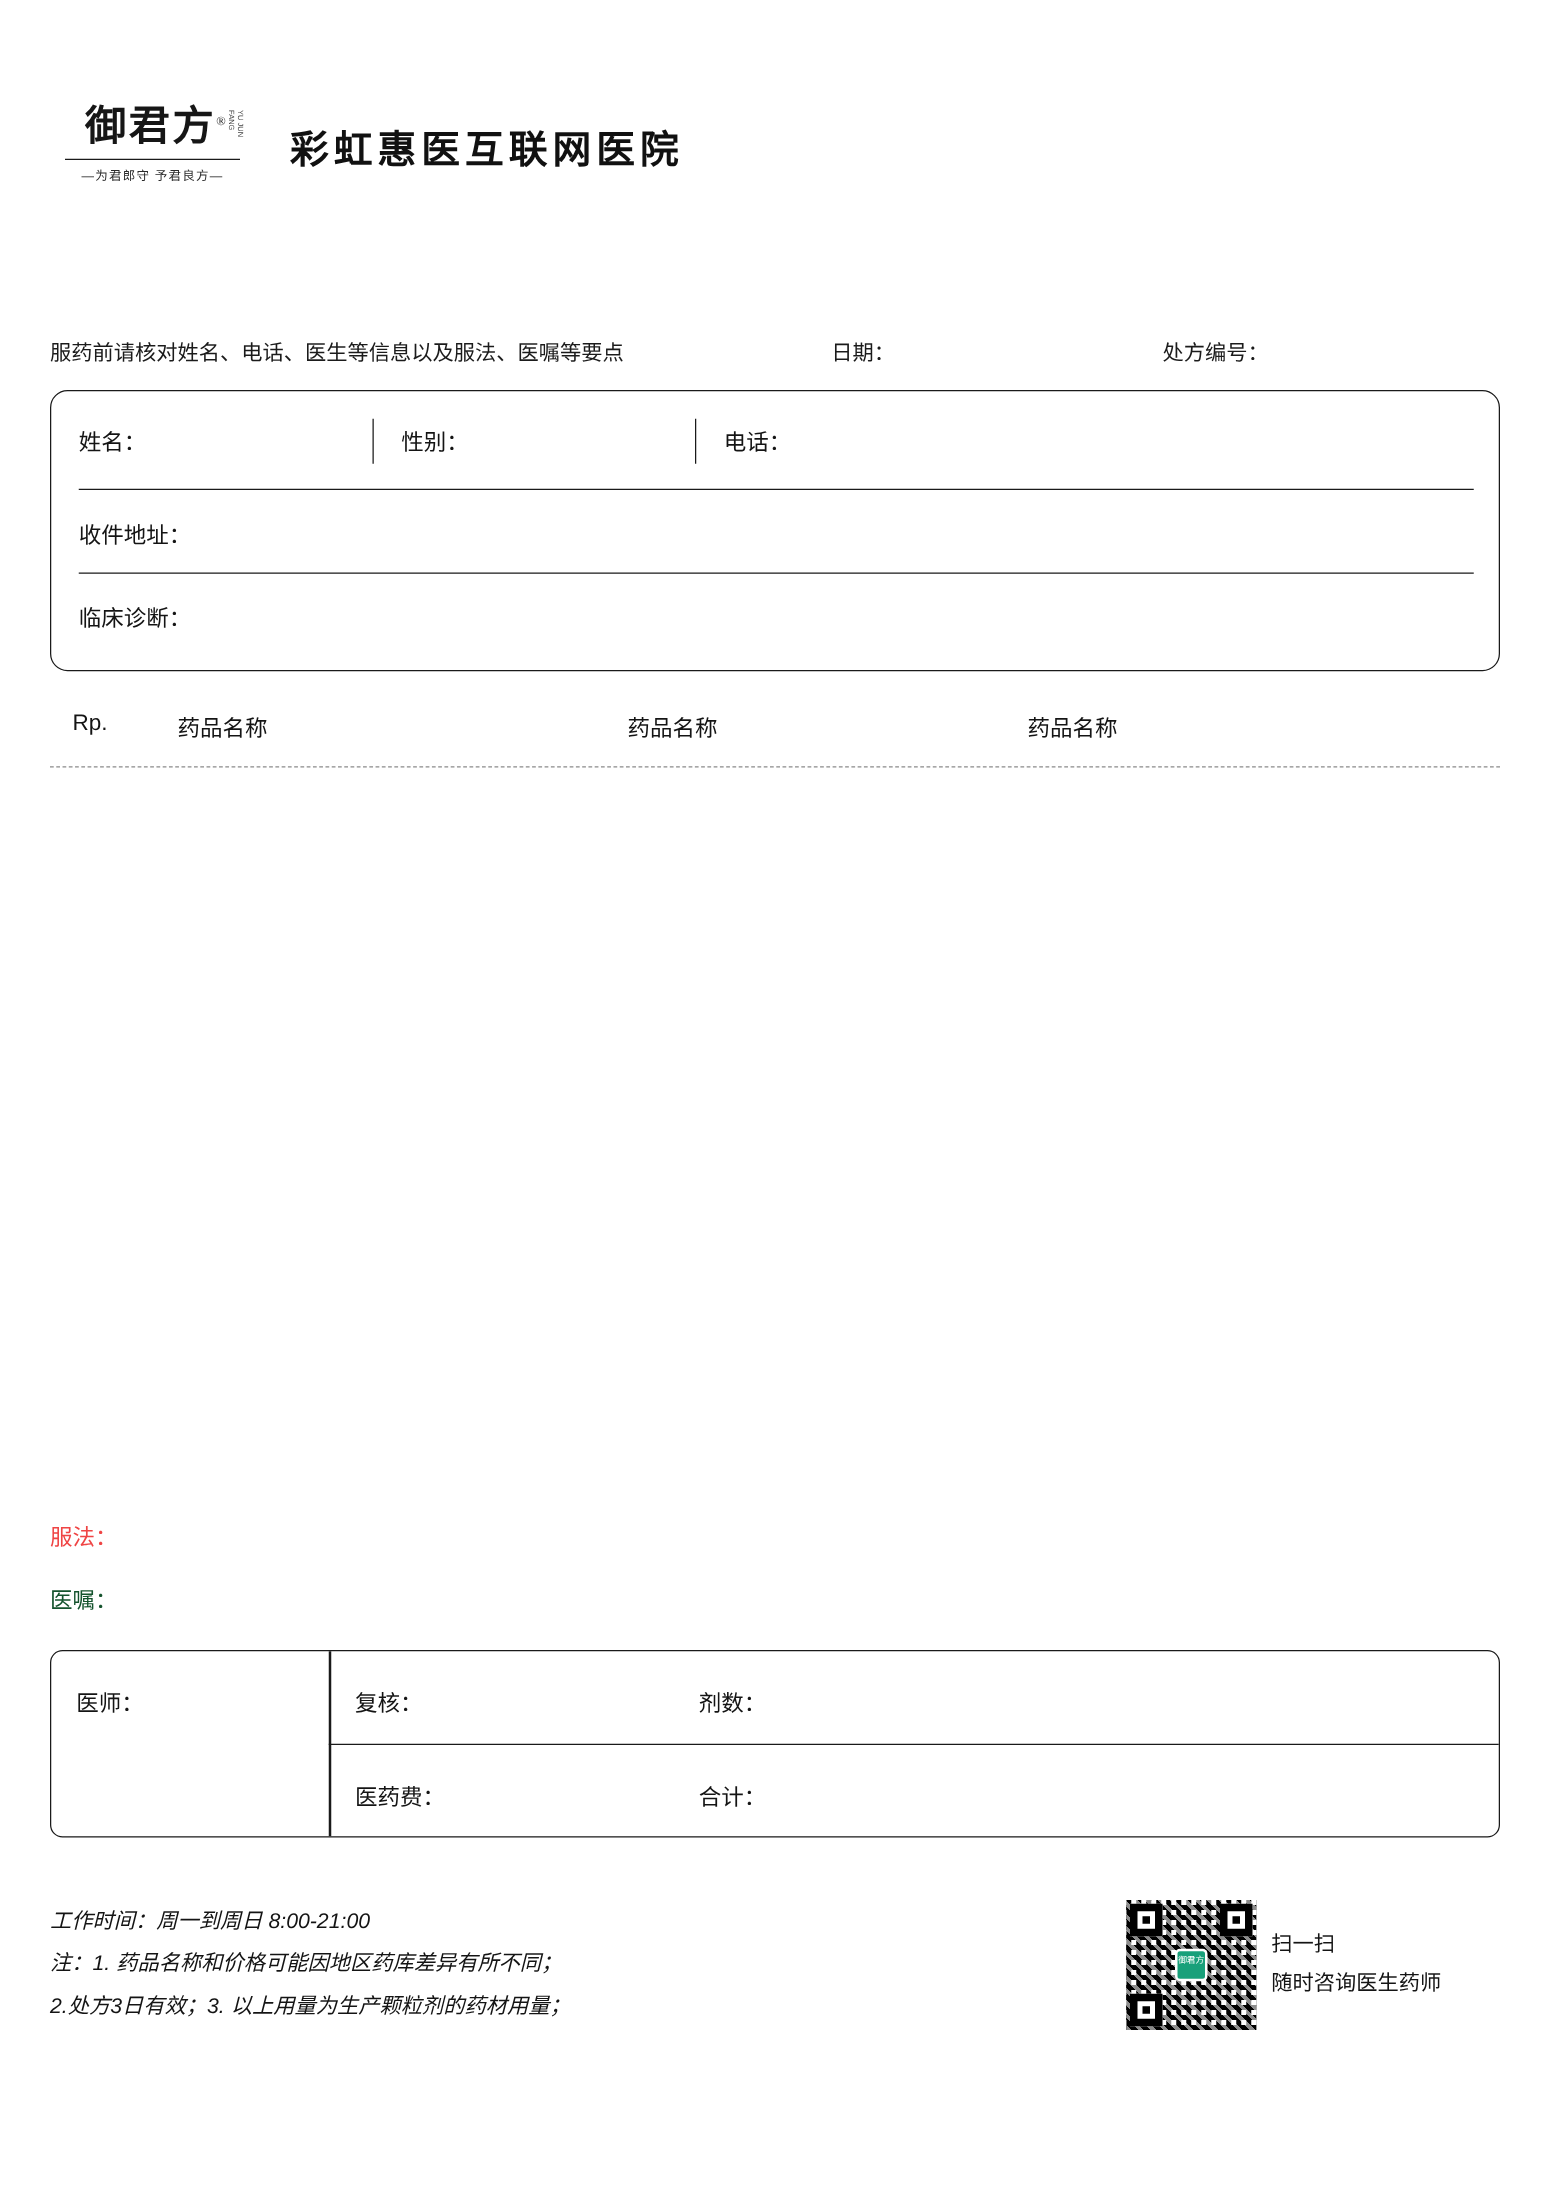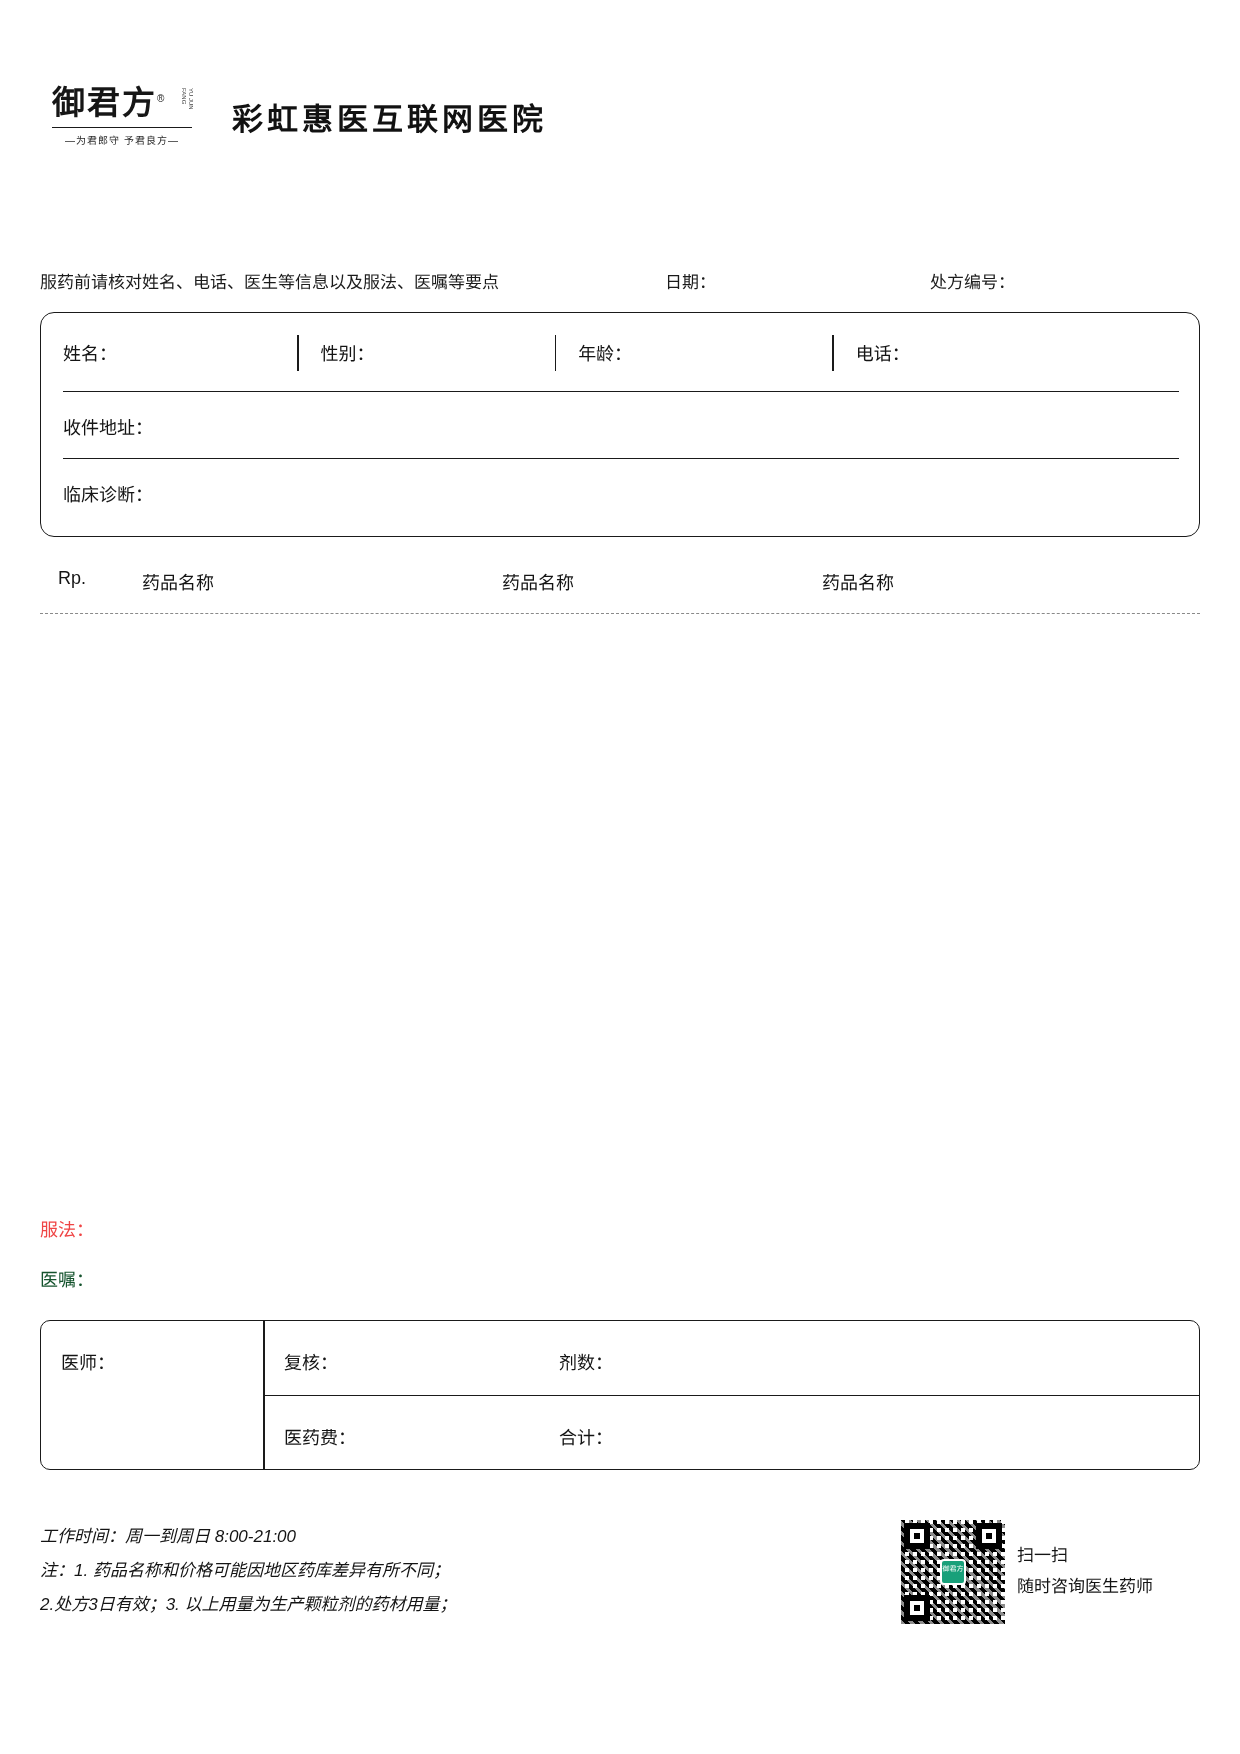--- a/index.html
+++ b/index.html
@@ -31,27 +31,28 @@
     display: flex;
     align-items: center;
     gap: 40px;
   }
   .logo-mark {
     position: relative;
     width: 140px;
     height: 78px;
   }
   .logo-main {
-    font-family: Liberation Sans, sans-serif;
+    font-family: Liberation Serif, serif;
     font-weight: 700;
     font-size: 33px;
     letter-spacing: 2px;
     color: #161616;
     line-height: 1;
     padding-top: 6px;
+    margin-left: 16px;
   }
   .logo-reg {
     font-size: 10px;
     vertical-align: super;
     font-weight: 400;
   }
   .logo-side {
     position: absolute;
     right: -2px;
     top: 8px;
@@ -329,24 +330,20 @@
   </div>
 
   <div class="patient-box">
     <div class="pb-row1">
       <div class="pb-cell" style="width:258px;">
         <span class="pb-label">姓名：</span>
         <span class="pb-div" style="right:0;"></span>
       </div>
       <div class="pb-cell" style="width:258px;">
         <span class="pb-label">性别：</span>
-        <span class="pb-div" style="right:0;"></span>
-      </div>
-      <div class="pb-cell" style="width:278px;">
-        <span class="pb-label">年龄：</span>
         <span class="pb-div" style="right:0;"></span>
       </div>
       <div class="pb-cell" style="width:366px;">
         <span class="pb-label">电话：</span>
       </div>
     </div>
 
     <div class="hline" style="left:22px; top:78px; width:1116px;"></div>
 
     <div class="pb-row-label" style="left:22px; top:100px;">收件地址：</div>

